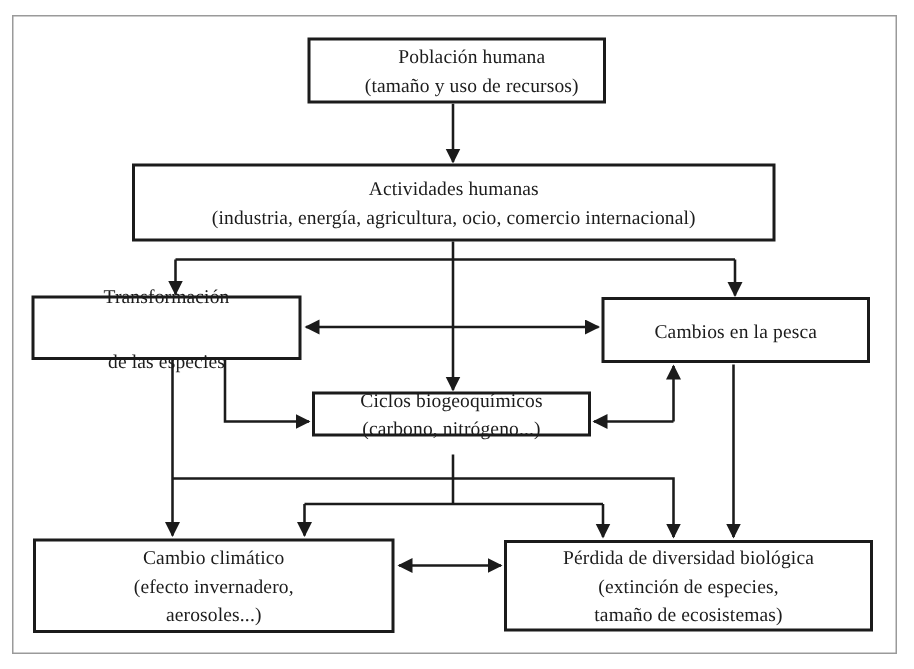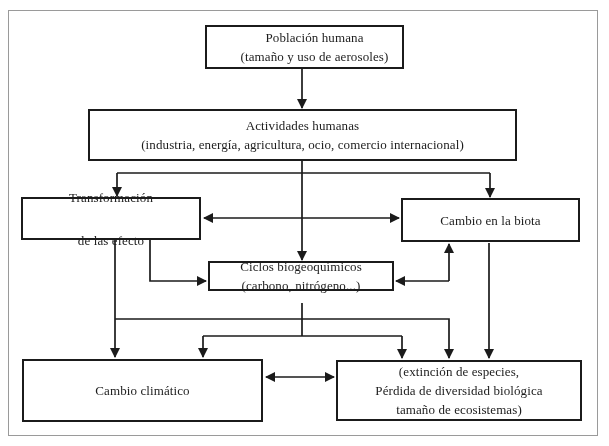--- a/index.html
+++ b/index.html
@@ -98,45 +98,47 @@
 
       <line x1="489" y1="243" x2="489" y2="358" marker-end="url(#ah)"></line>
 
       <line x1="300" y1="377" x2="266" y2="377" marker-end="url(#ah)"></line>
       <line x1="300" y1="377" x2="334" y2="377" marker-end="url(#ah)"></line>
     </g>
   </svg>
 
   <div class="node" id="node-poblacion">
     <span>Población humana</span>
-    <span>(tamaño y uso de aerosoles)</span>
+    <span>(tamaño y uso de recursos)</span>
   </div>
 
   <div class="node" id="node-actividades">
     <span>Actividades humanas</span>
     <span>(industria, energía, agricultura, ocio, comercio internacional)</span>
   </div>
 
   <div class="node" id="node-transformacion">
     <span>Transformación</span>
-    <span>de las efecto</span>
+    <span>de las especies</span>
   </div>
 
   <div class="node" id="node-biota">
-    <span>Cambio en la biota</span>
+    <span>Cambios en la pesca</span>
   </div>
 
   <div class="node" id="node-ciclos">
     <span>Ciclos biogeoquímicos</span>
     <span>(carbono, nitrógeno...)</span>
   </div>
 
   <div class="node" id="node-clima">
     <span>Cambio climático</span>
+    <span>(efecto invernadero,</span>
+    <span>aerosoles...)</span>
   </div>
 
   <div class="node" id="node-perdida">
+    <span>Pérdida de diversidad biológica</span>
     <span>(extinción de especies,</span>
-    <span>Pérdida de diversidad biológica</span>
     <span>tamaño de ecosistemas)</span>
   </div>
 
 </div>
 
 </body></html>

